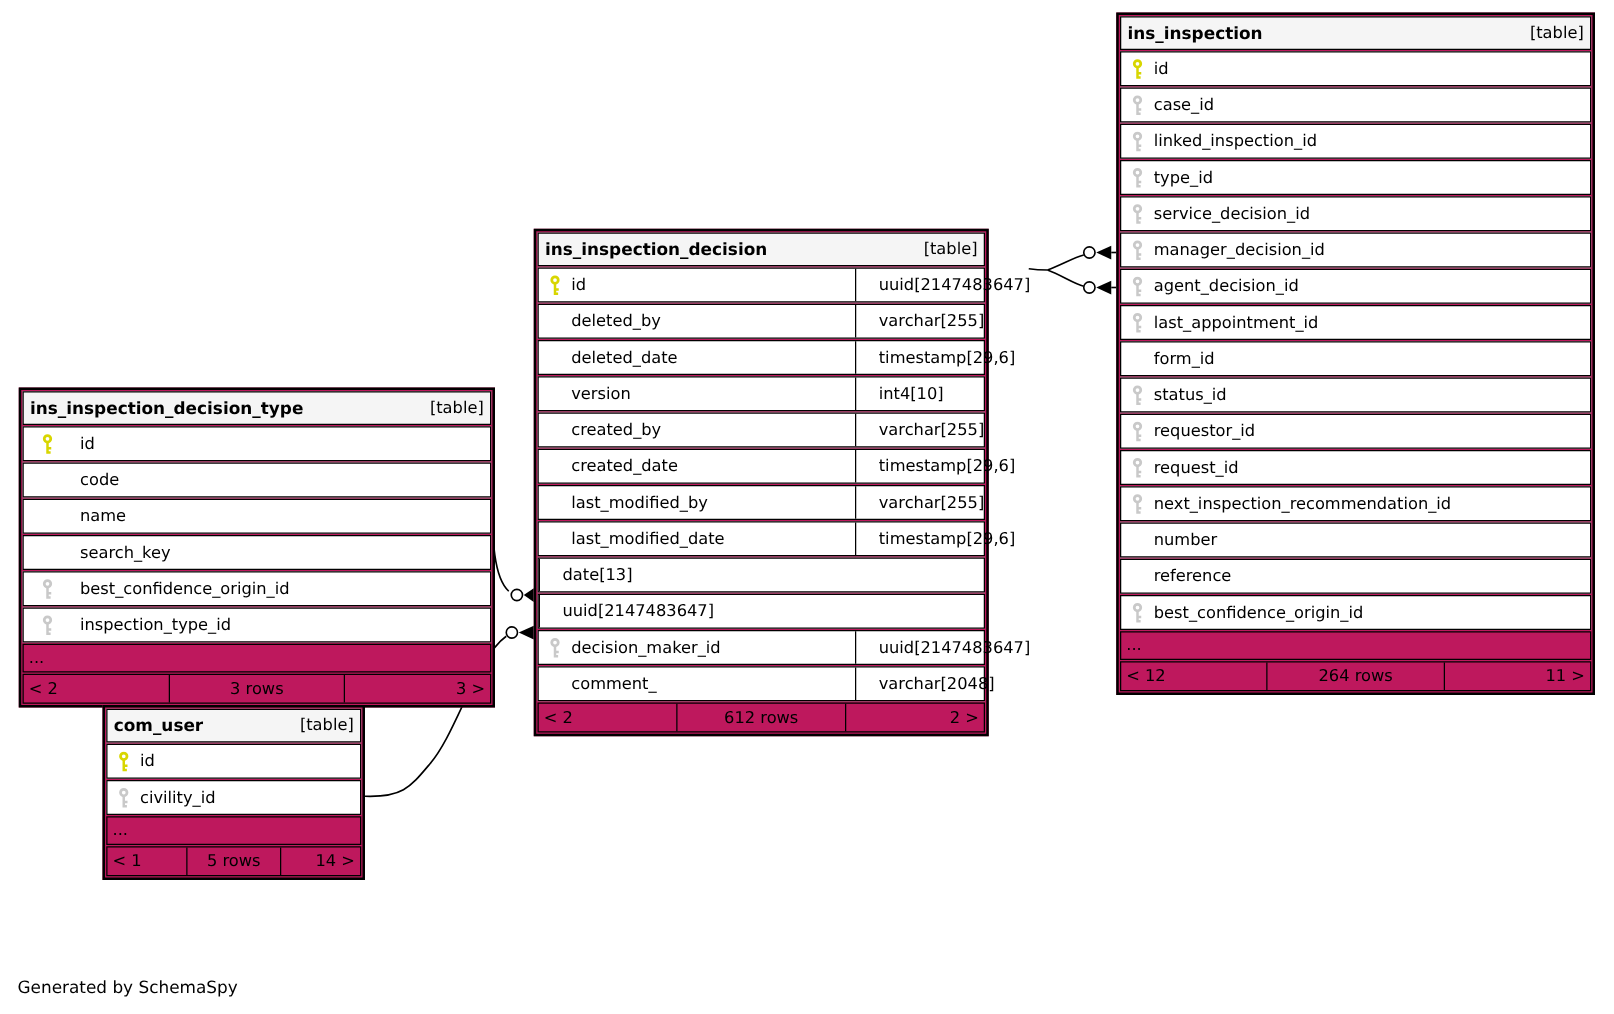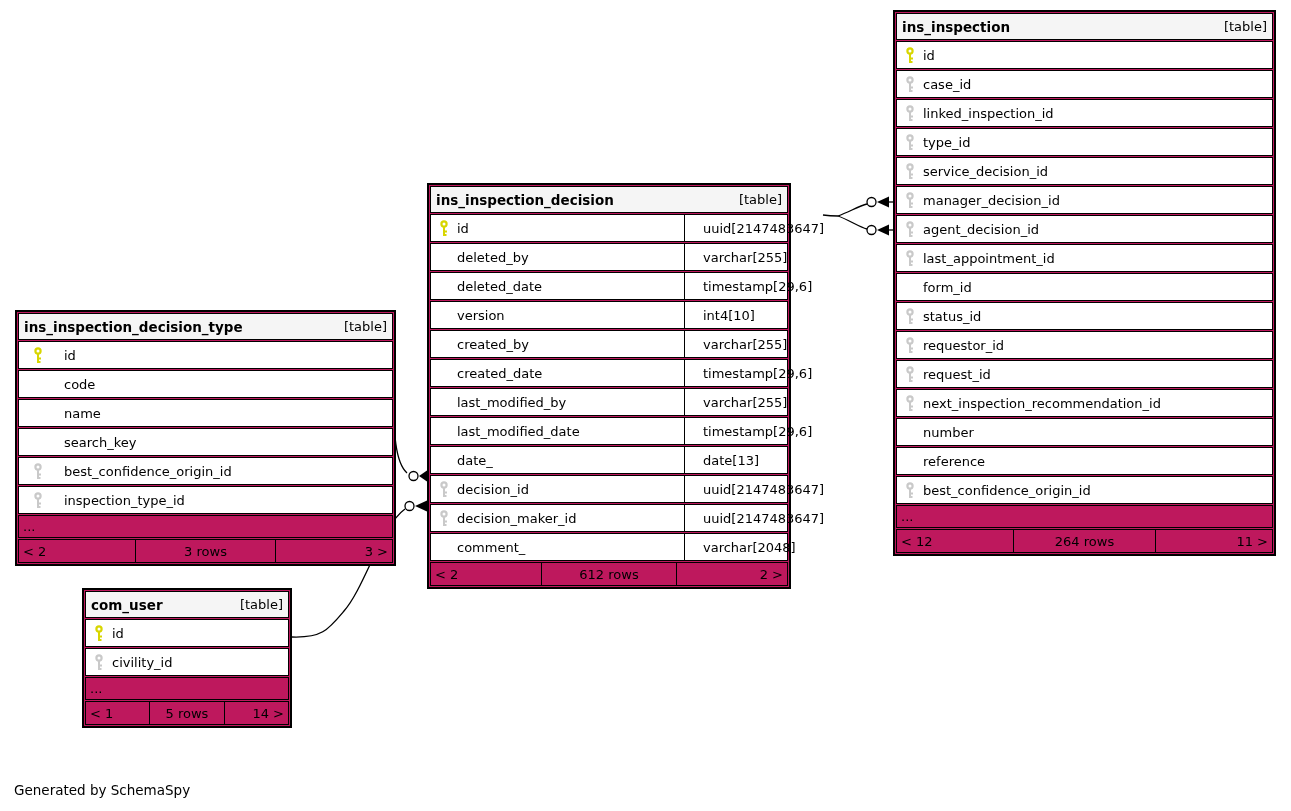--- a/index.html
+++ b/index.html
@@ -9,21 +9,21 @@
     overflow:hidden;
   }
   #connectors{position:absolute;left:0;top:0;pointer-events:none;}
   .tbl{
     position:absolute;border:2px solid #000;background:#be185d;padding:1px;
     display:flex;flex-direction:column;gap:1px;box-sizing:border-box;
   }
   #t0{left:15px;top:310px;width:381px;}
   #t1{left:427px;top:170px;width:364px;margin-top:13px;}
   #t2{left:893px;top:10px;width:383px;}
-  #t3{left:82px;top:588px;width:210px;}
+  #t3{left:82px;top:564px;width:210px;}
   .trow{
     border:1px solid #000;height:28px;min-height:28px;background:#fff;
     display:flex;align-items:center;box-sizing:border-box;
   }
   .thead{height:27px;min-height:27px;background:#f5f5f5;justify-content:space-between;padding:0 5px;}
   .title{font-weight:bold;font-size:13.5px;}
   .ttag{font-size:13px;}
   .namecell{display:flex;align-items:center;height:100%;flex:none;}
   .keyc{margin-left:8px;width:18px;flex:none;display:flex;align-items:center;}
   .wide .keyc{margin-left:14px;width:31px;}
@@ -194,36 +194,23 @@
       <div class="ctype">varchar[255]</div>
     </div>
     <div class="trow">
       <div class="namecell">
         <span class="keyc"></span>
         <span class="cname">last_modified_date</span>
       </div>
       <div class="ctype">timestamp[29,6]</div>
     </div>
     <div class="trow">
-      <div class="namecell">
-        <span class="keyc"></span>
-        <span class="cname">date_</span>
-      </div>
       <div class="ctype">date[13]</div>
     </div>
     <div class="trow">
-      <div class="namecell">
-        <span class="keyc">
-          <svg width="10" height="17" viewBox="0 0 10 17" xmlns="http://www.w3.org/2000/svg">
-            <circle cx="5" cy="4" r="2.6" fill="none" stroke="#c9c9c9" stroke-width="2.2"></circle>
-            <path d="M5 6.5 V16 M5 11.5 h3 M5 15 h2.5" stroke="#c9c9c9" stroke-width="2" fill="none"></path>
-          </svg>
-        </span>
-        <span class="cname">decision_id</span>
-      </div>
       <div class="ctype">uuid[2147483647]</div>
     </div>
     <div class="trow">
       <div class="namecell">
         <span class="keyc">
           <svg width="10" height="17" viewBox="0 0 10 17" xmlns="http://www.w3.org/2000/svg">
             <circle cx="5" cy="4" r="2.6" fill="none" stroke="#c9c9c9" stroke-width="2.2"></circle>
             <path d="M5 6.5 V16 M5 11.5 h3 M5 15 h2.5" stroke="#c9c9c9" stroke-width="2" fill="none"></path>
           </svg>
         </span>

